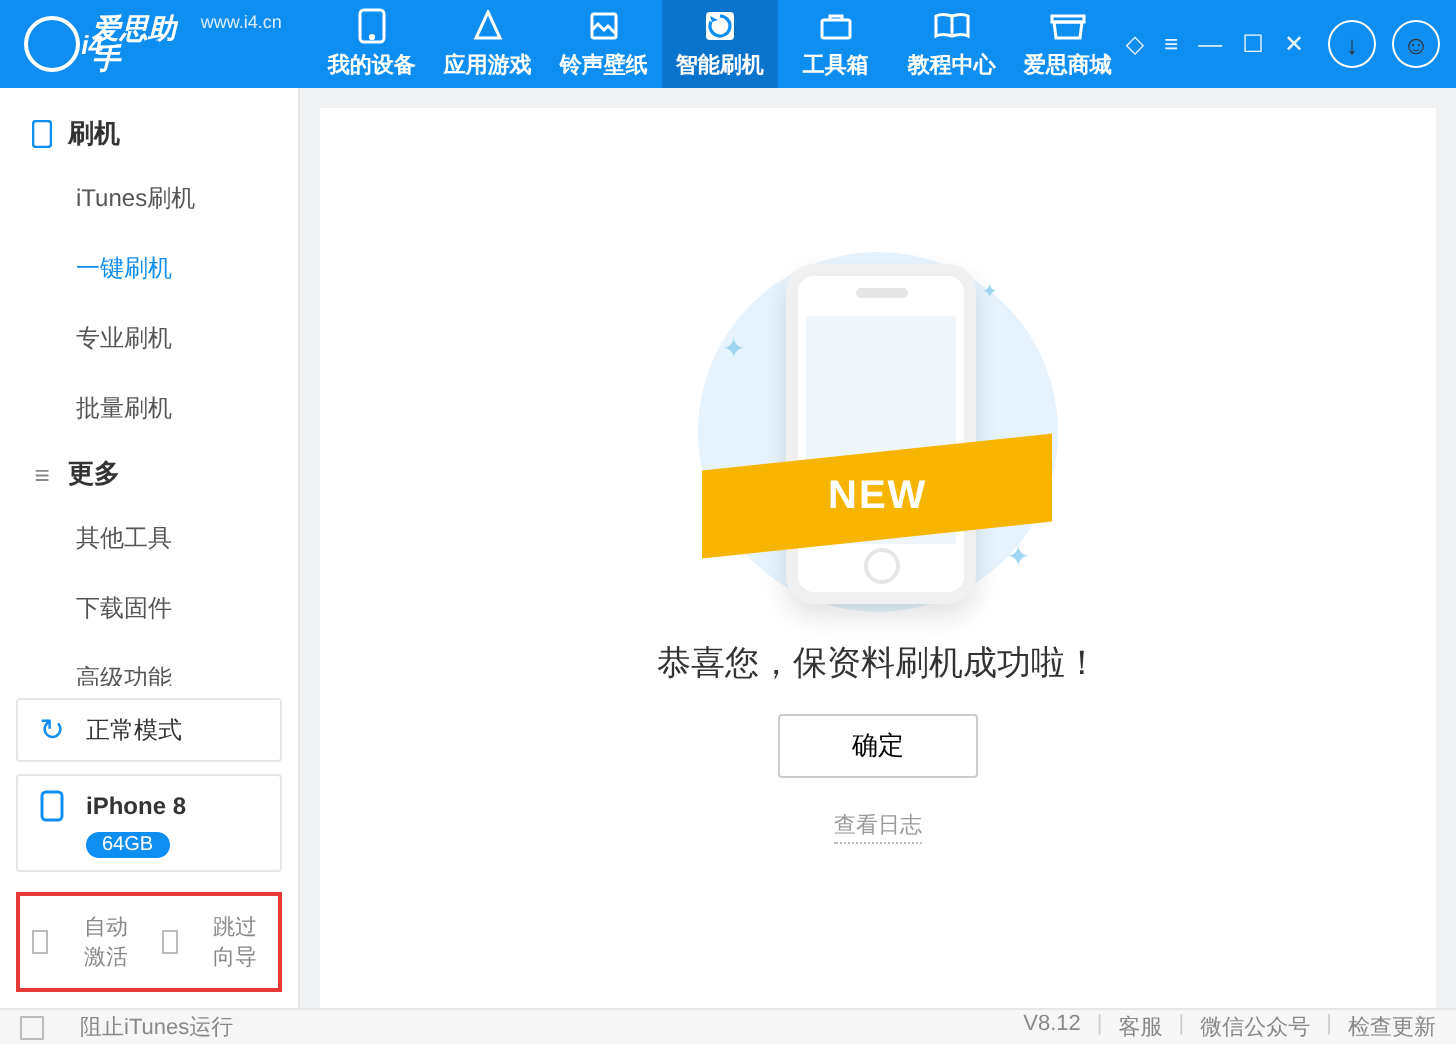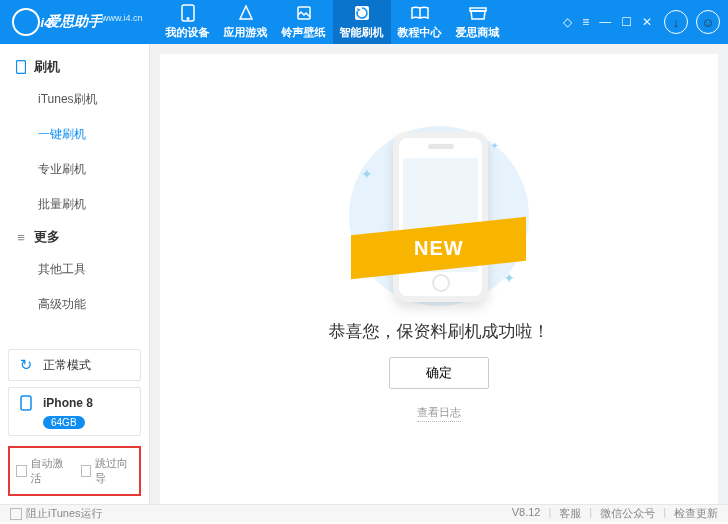--- a/index.html
+++ b/index.html
@@ -26,21 +26,21 @@
     .side-title .tico { width: 14px; height: 14px; display: flex; align-items: center; justify-content: center; color: #0f8ef2; }
     .side-item { padding: 9px 14px 9px 38px; font-size: 12px; cursor: pointer; color: #555; }
     .side-item.active { color: #0f8ef2; }
     .mode-box { border: 1px solid #e6e6e6; margin: 6px 8px; border-radius: 2px; padding: 6px 8px; display: flex; align-items: center; gap: 8px; }
     .mode-box .mico { width: 18px; height: 18px; color: #0f8ef2; display:flex;align-items:center;justify-content:center; font-size:15px; }
     .device-box { border: 1px solid #e6e6e6; margin: 0 8px 6px; border-radius: 2px; padding: 6px 8px; }
     .device-row { display: flex; align-items: center; gap: 8px; }
     .device-row .mico { width: 18px; height: 18px; color: #0f8ef2; display:flex;align-items:center;justify-content:center; font-size:14px; }
     .storage-badge { background: #0f8ef2; color: #fff; font-size: 10px; padding: 1px 8px; border-radius: 8px; margin: 4px 0 0 26px; display: inline-block; }
     .redbox { border: 2px solid #e53935; margin: 4px 8px 8px; padding: 8px 6px; display: flex; gap: 12px; align-items: center; font-size: 11px; color: #888; }
-    .chk { display: flex; align-items: center; gap: 4px; cursor: pointer; }
+    .chk { display: flex; align-items: center; gap: 18px; cursor: pointer; }
     .chk .box { width: 12px; height: 12px; border: 1px solid #bbb; }
     .main { flex: 1; background: #f1f2f3; display: flex; flex-direction: column; }
     .card { flex: 1; margin: 10px 10px 0; background: #fff; display: flex; flex-direction: column; align-items: center; justify-content: center; }
     .illus { position: relative; width: 200px; height: 200px; display:flex;align-items:center;justify-content:center; }
     .illus .bigcirc { width: 180px; height: 180px; background: #e6f3fc; border-radius: 50%; }
     .illus .phone { position:absolute; width: 95px; height: 170px; background: #fff; border: 6px solid #f0f0f0; border-radius: 14px; box-shadow: 0 6px 12px rgba(0,0,0,0.12); top: 16px; left: 54px; }
     .illus .phone::before { content: ""; position: absolute; top: 6px; left: 50%; transform: translateX(-50%); width: 26px; height: 5px; background: #e6e6e6; border-radius: 3px; }
     .illus .phone::after { content: ""; position: absolute; bottom: 4px; left: 50%; transform: translateX(-50%); width: 14px; height: 14px; border: 2px solid #e6e6e6; border-radius: 50%; }
     .illus .screen { position:absolute; top:20px; left:4px; right:4px; bottom:24px; background:#eef6fb; border-radius:2px; }
     .ribbon { position:absolute; background:#f7b500; width:175px; height:44px; top:110px; left:12px; transform: skewY(-6deg); display:flex;align-items:center;justify-content:center; }
@@ -99,20 +99,29 @@
           <svg width="16" height="16" viewBox="0 0 16 16">
             <rect x="1" y="1" width="14" height="14" rx="2" fill="#fff" stroke="none"></rect>
             <path d="M8 3 a5 5 0 1 1 -4.5 2.8" fill="none" stroke="#0f8ef2" stroke-width="1.6"></path>
             <path d="M3 3 l1 3 l3-1" fill="#0f8ef2"></path>
           </svg>
         </span>
       <span>智能刷机</span>
     </div>
     <div class="nav-item">
       <span class="nicon">
+          <svg width="18" height="16" viewBox="0 0 18 16" fill="none" stroke="currentColor" stroke-width="1.5">
+            <rect x="2" y="5" width="14" height="9" rx="1"></rect>
+            <path d="M6 5 V3 h6 v2"></path>
+          </svg>
+        </span>
+      <span>工具箱</span>
+    </div>
+    <div class="nav-item">
+      <span class="nicon">
           <svg width="18" height="14" viewBox="0 0 18 14" fill="none" stroke="currentColor" stroke-width="1.5">
             <path d="M9 2 C6 1 3 1 1 2 v10 c2-1 5-1 8 0 c3-1 6-1 8 0 V2 c-2-1-5-1-8 0 Z"></path>
             <path d="M9 2 v10"></path>
           </svg>
         </span>
       <span>教程中心</span>
     </div>
     <div class="nav-item">
       <span class="nicon">
           <svg width="18" height="16" viewBox="0 0 18 16" fill="none" stroke="currentColor" stroke-width="1.5">
@@ -149,20 +158,21 @@
       </div>
       <div class="side-item">iTunes刷机</div>
       <div class="side-item active">一键刷机</div>
       <div class="side-item">专业刷机</div>
       <div class="side-item">批量刷机</div>
       <div class="side-title">
         <span class="tico" style="color:#888">≡</span>
         <span>更多</span>
       </div>
       <div class="side-item">其他工具</div>
+      <div class="side-item">下载固件</div>
       <div class="side-item">高级功能</div>
     </div>
     <div class="mode-box">
       <span class="mico">↻</span>
       <span>正常模式</span>
     </div>
     <div class="device-box">
       <div class="device-row">
         <span class="mico">
             <svg width="12" height="16" viewBox="0 0 12 16" fill="none" stroke="currentColor" stroke-width="1.5">

